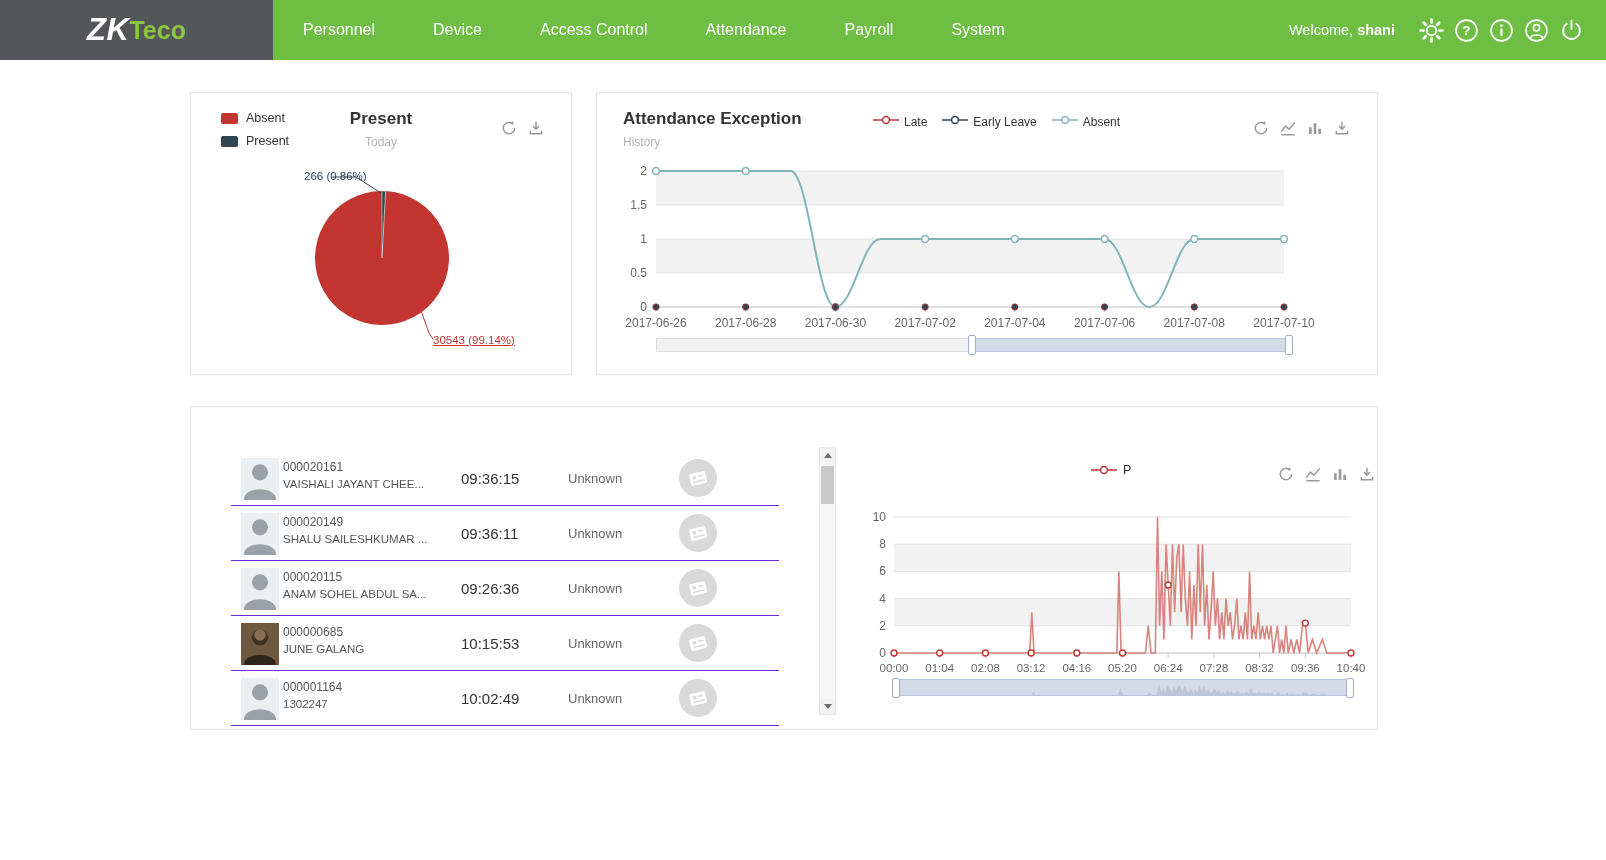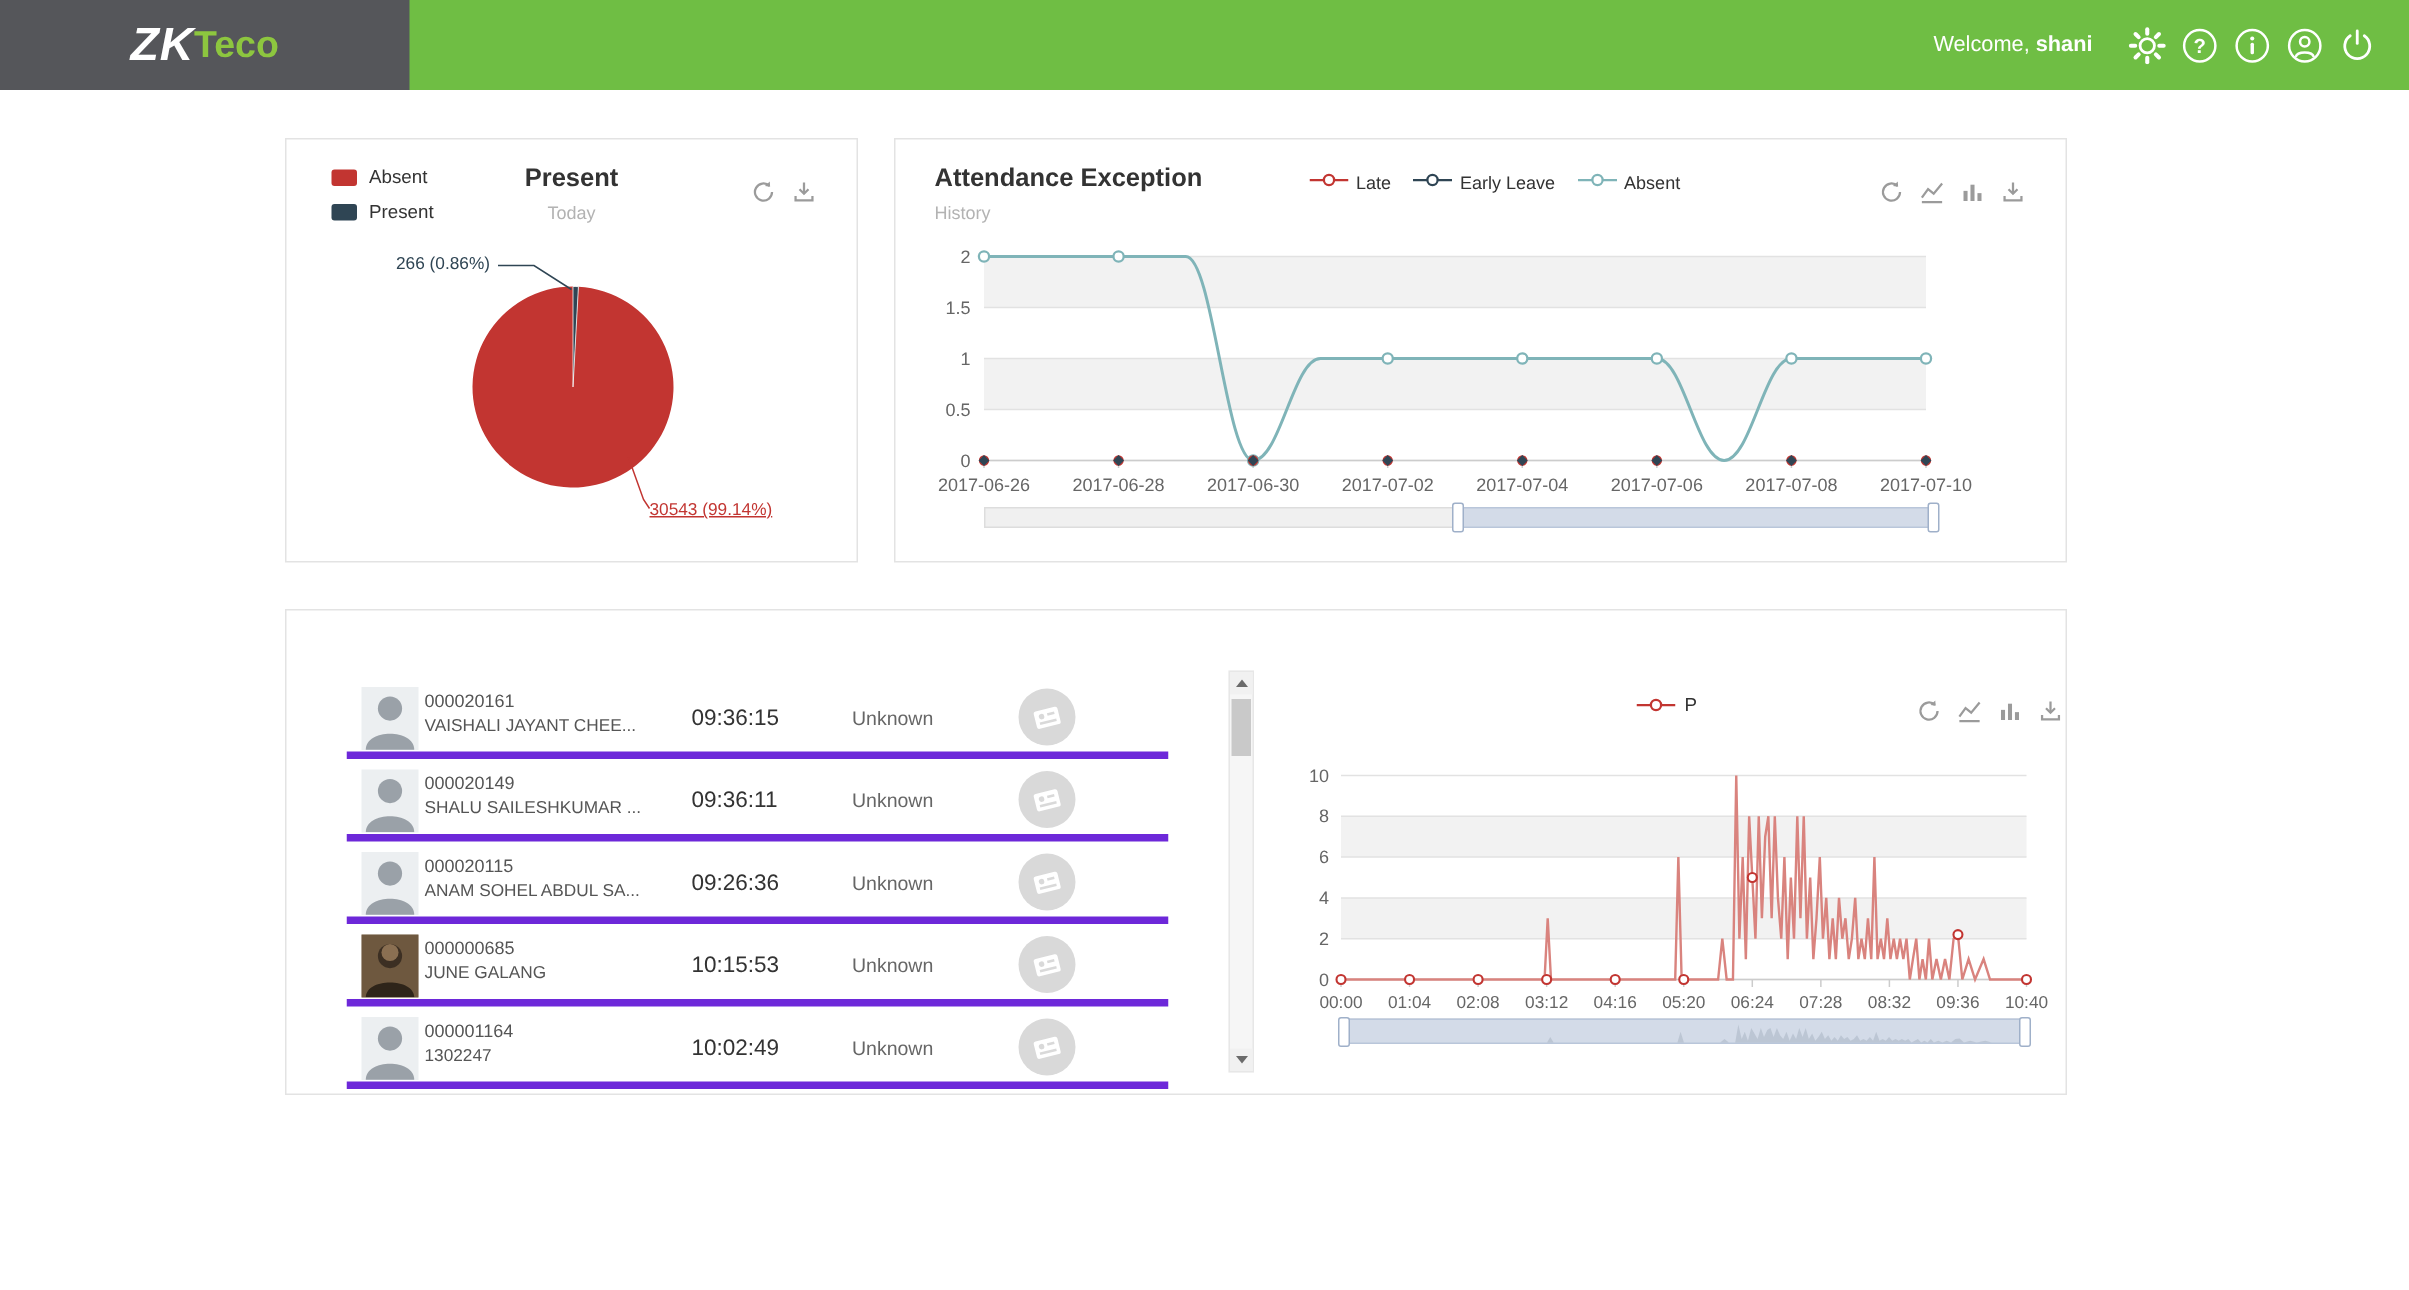--- a/index.html
+++ b/index.html
@@ -61,21 +61,21 @@
   .dz-handle{position:absolute;top:50%;width:8px;height:20px;margin-top:-10px;background:#fff;
              border:1px solid #9fb0c9;border-radius:2px;cursor:ew-resize}
   #exc-dz{left:59px;top:245px;width:635px;height:14px;cursor:pointer}
   #exc-dz .dz-sel{left:314px;width:319px}
   #mon-dz{left:703px;top:272px;width:458px;height:17px;cursor:pointer}
   #mon-dz .dz-sel{left:0;width:456px}
 
   
   .mon-title{position:absolute;left:0;right:0;top:16px;text-align:center;font-size:15px;font-weight:bold;color:#333}
   .m-list{position:absolute;left:40px;top:44px;width:548px;height:278px;overflow:hidden}
-  .m-row{position:relative;width:548px;height:55px;border-bottom:5px solid #6d28d9}
+  .m-row{position:relative;width:548px;height:55px;border-bottom:1px solid #6d28d9}
   .m-avatar{position:absolute;left:10px;top:7px;width:38px;height:42px;background:#eceff1;overflow:hidden}
   .m-avatar svg{width:100%;height:100%}
   .m-avatar.photo{background:#6e583f}
   .m-idname{position:absolute;left:52px;top:9px;width:170px}
   .m-id{font-size:12px;color:#555;margin-bottom:4px}
   .m-name{font-size:11.5px;color:#555;white-space:nowrap;overflow:hidden;text-overflow:ellipsis}
   .m-time{position:absolute;left:230px;top:0;height:55px;display:flex;align-items:center;font-size:15px;color:#333}
   .m-status{position:absolute;left:337px;top:0;height:55px;display:flex;align-items:center;font-size:13px;color:#666}
   .m-dev{position:absolute;left:448px;top:8px;width:38px;height:38px;border-radius:50%;background:#d9d9d9;
          display:flex;align-items:center;justify-content:center}
@@ -95,20 +95,28 @@
 </head>
 <body>
 
 <div class="app">
 
   <header class="topbar">
     <div class="logo">
       <span class="logo-zk">ZK</span>
         <span class="logo-teco">Teco</span>
     </div>
+    <nav class="mainnav">
+      <span class="nav-item">Personnel</span>
+      <span class="nav-item">Device</span>
+      <span class="nav-item">Access Control</span>
+      <span class="nav-item">Attendance</span>
+      <span class="nav-item">Payroll</span>
+      <span class="nav-item">System</span>
+    </nav>
     <div class="top-right">
       <span class="welcome"><span>Welcome,</span><b>shani</b></span>
       <span class="hicon">
         <svg viewBox="0 0 24 24" fill="none" stroke="#fff" stroke-width="1.8">
           <circle cx="12" cy="12" r="4.6"></circle>
           <g stroke-width="2.6" stroke-linecap="round">
             <line x1="12" y1="1.5" x2="12" y2="4.3"></line>
               <line x1="12" y1="19.7" x2="12" y2="22.5"></line>
             <line x1="1.5" y1="12" x2="4.3" y2="12"></line>
               <line x1="19.7" y1="12" x2="22.5" y2="12"></line>
@@ -175,21 +183,21 @@
             <path d="M4.5 15.5 v4 h15 v-4"></path>
           </svg>
       </span>
     </div>
     <svg class="overlay-svg" id="pie-svg" width="380" height="281">
         <path d="M191,165 L194.61860982345746,98.09779029848434 A67,67 0 1 1 191,98 Z" fill="#c23531"></path>
         <path d="M191,165 L191,98 A67,67 0 0 1 194.61860982345746,98.09779029848434 Z" fill="#2f4554" stroke="#fff" stroke-width="0.5"></path>
         <polyline points="141,84 165,84 190,100" fill="none" stroke="#2f4554" stroke-width="1"></polyline>
         <polyline points="228,212 238,240 242,246" fill="none" stroke="#c23531" stroke-width="1"></polyline>
       </svg>
-    <div class="pie-label" id="pie-label-present" style="color: rgb(47, 69, 84);">266 (0.86%)</div>
+    <div class="pie-label" id="pie-label-present" style="color: rgb(47, 69, 84); margin-left: 40px;">266 (0.86%)</div>
     <div class="pie-label" id="pie-label-absent" style="color: rgb(194, 53, 49); text-decoration: underline;">30543 (99.14%)</div>
   </section>
 
   <section class="card" id="card-exception">
     <div class="exc-title card-title">Attendance Exception</div>
     <div class="exc-sub card-sub">History</div>
     <div class="exc-legend">
       <span class="lleg-item" style="color: rgb(194, 53, 49);">
         <svg width="26" height="10">
             <line x1="0" y1="5" x2="26" y2="5" stroke="currentColor" stroke-width="1.5"></line>

